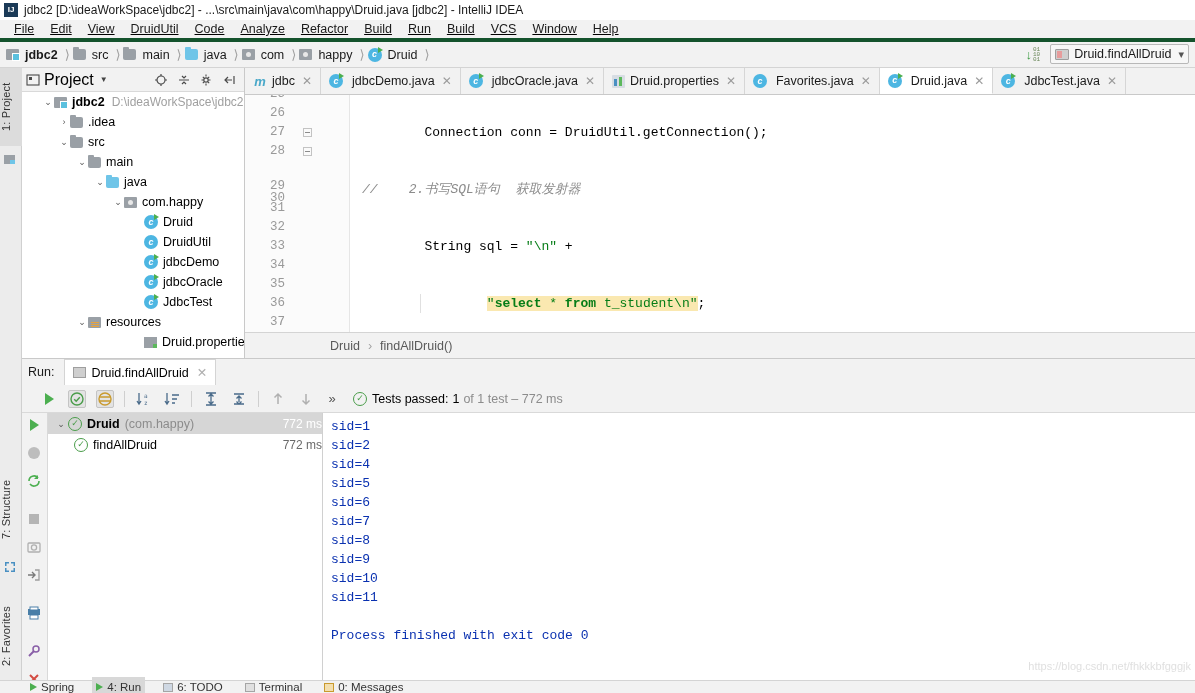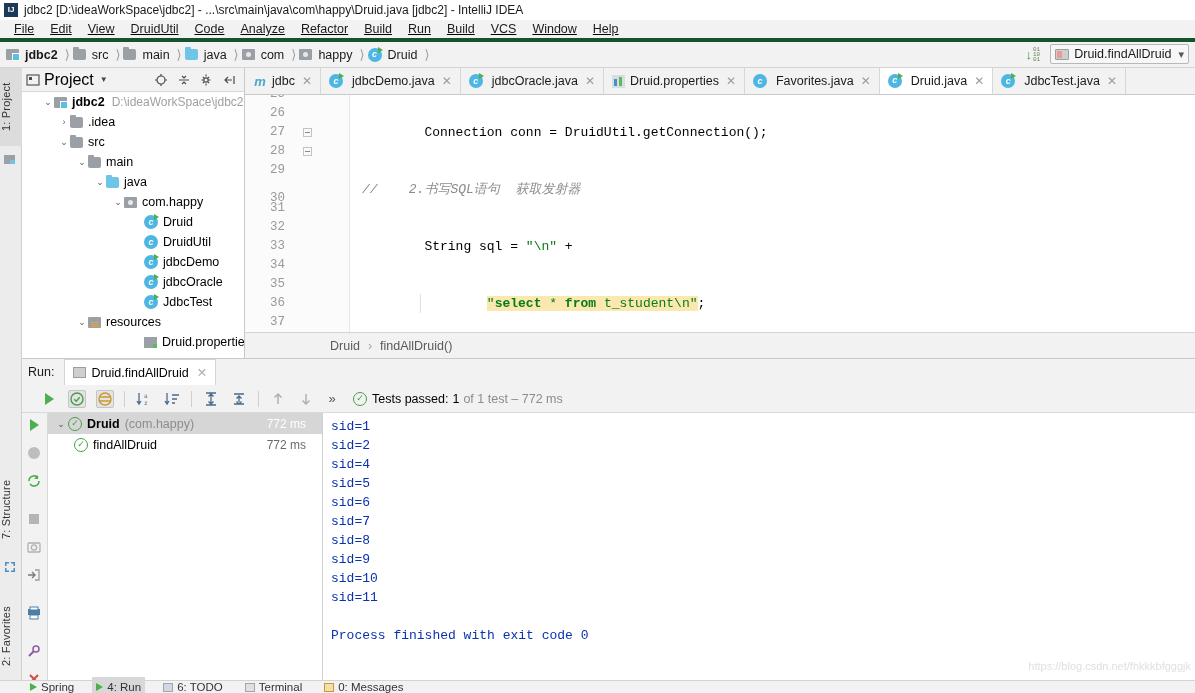--- a/index.html
+++ b/index.html
@@ -215,21 +215,21 @@
   .run-gutter {
     width: 26px; background: #f2f2f2; border-right: 1px solid #d9d9d9;
     display: flex; flex-direction: column; align-items: center; padding-top: 4px; gap: 10px;
   }
   .test-tree { width: 275px; background: #fff; border-right: 1px solid #d0d0d0; }
   .ttrow { height: 21px; display: flex; align-items: center; font-size: 12.5px; padding-left: 6px; position: relative; }
   .ttrow.sel { background: #d6d6d6; }
   .ttrow .arrow { width: 14px; color: #555; font-size: 9px; text-align:center; }
   .ttrow .tname { }
   .ttrow .pkg { color: #8c8c8c; margin-left: 5px; }
-  .ttrow .dur { position: absolute; right: 16px; font-size: 12px; }
+  .ttrow .dur { position: absolute; right: 0; font-size: 12px; }
   .ttrow.sel .dur { color: #fff; }
   .ttrow .dur.grey { color: #6a6a6a; }
   .console {
     flex: 1; background: #fff; font-family: "Liberation Mono", monospace; font-size: 13px;
     line-height: 19px; color: #0a31b0; padding: 4px 0 0 8px; position: relative; overflow: hidden;
   }
   .cl { height: 19px; white-space: pre; }
   .watermark {
     position: absolute; right: 4px; bottom: 4px; font-size: 11px; color: #e0e0e0;
     font-family: "Liberation Sans", sans-serif;
@@ -493,21 +493,21 @@
         <span class="close">✕</span>
       </div>
     </div>
 
     <div class="code-area">
       <div class="gutter">
         <div class="ln" style="top:-10px">25</div>
         <div class="ln" style="top:9px">26</div>
         <div class="ln" style="top:28px">27</div>
         <div class="ln" style="top:47px">28</div>
-        <div class="ln" style="top:66px">29</div>
+        <div class="ln" style="top:82px">29</div>
         <div class="ln" style="top:94px">30</div>
         <div class="ln" style="top:104px">31</div>
         <div class="ln" style="top:123px">32</div>
         <div class="ln" style="top:142px">33</div>
         <div class="ln" style="top:161px">34</div>
         <div class="ln" style="top:180px">35</div>
         <div class="ln" style="top:199px">36</div>
         <div class="ln" style="top:218px">37</div>
         <div class="fold" style="top:28px"><i></i></div>
         <div class="fold" style="top:47px"><i></i></div>

